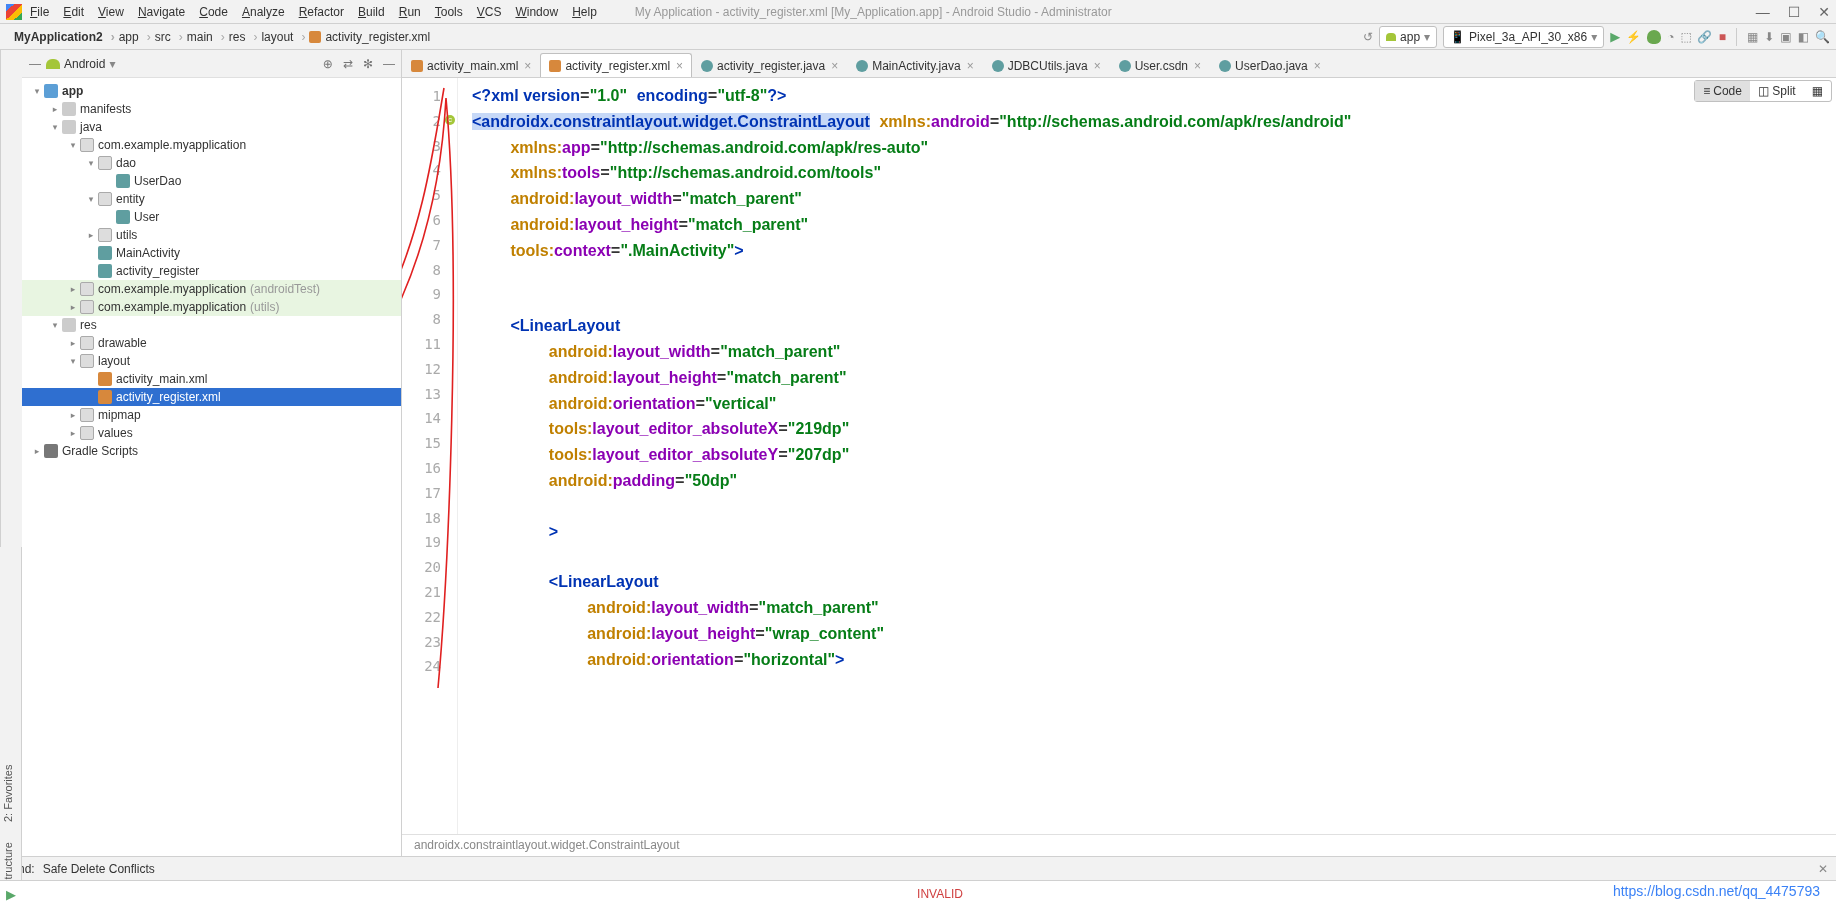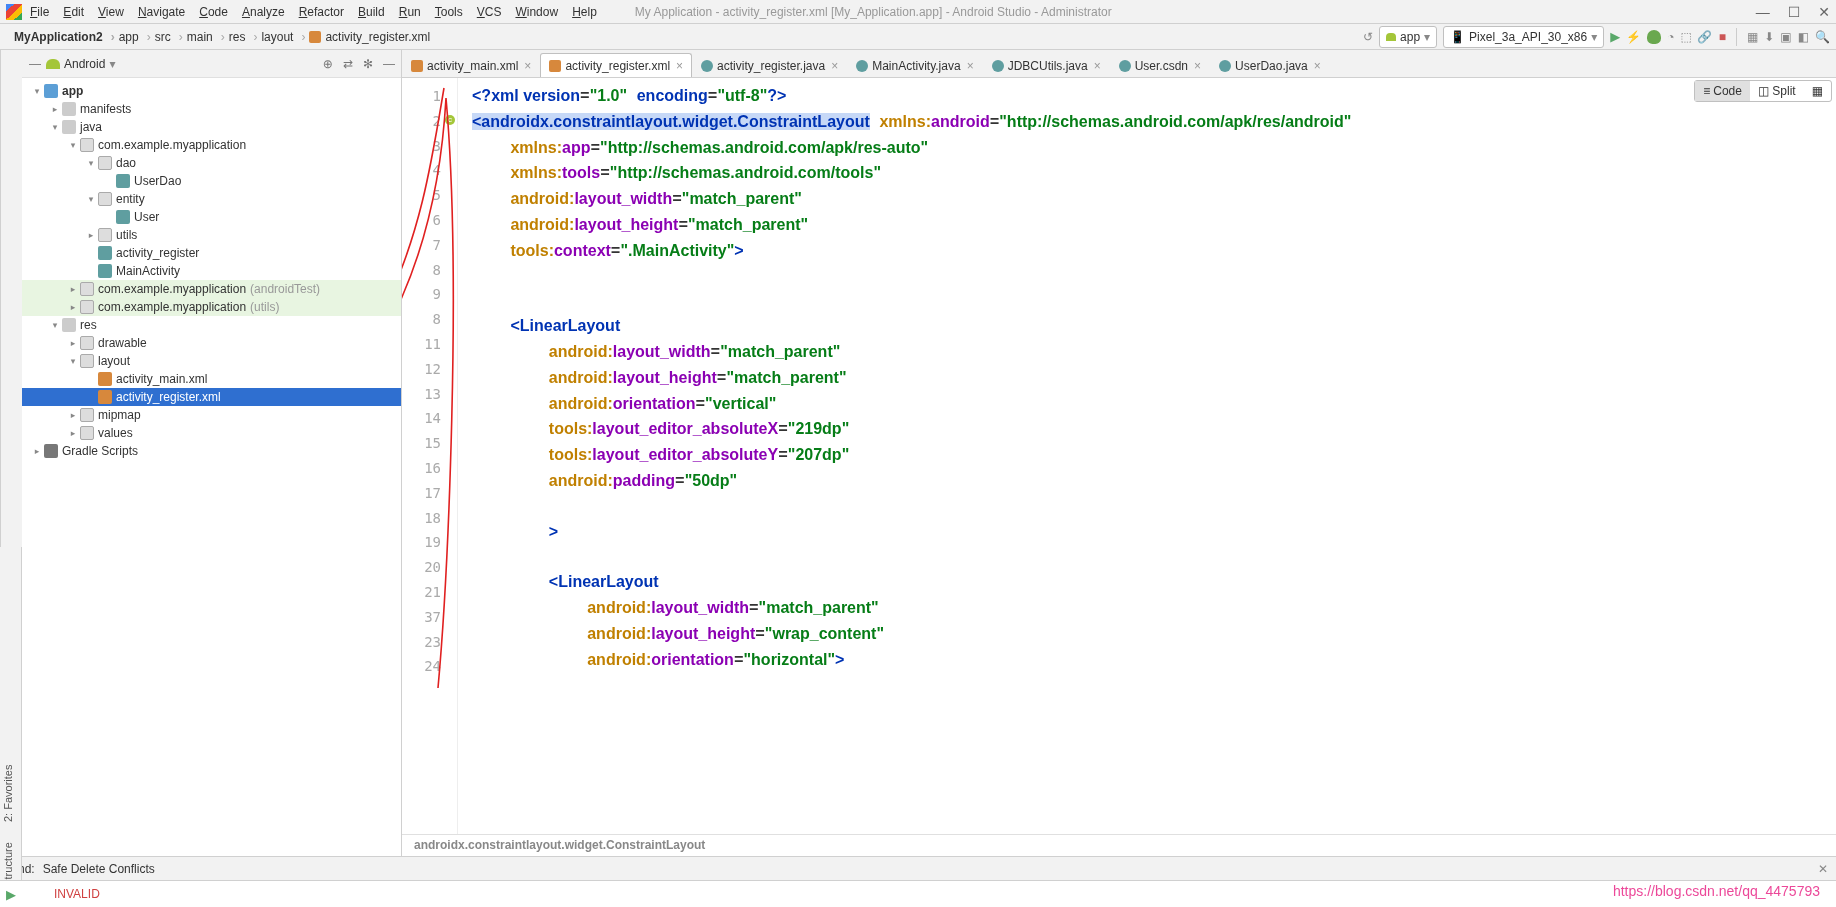--- a/index.html
+++ b/index.html
@@ -60,27 +60,27 @@
 .gutter .ln { height: 24.8px; text-align: right; padding-right: 16px; color: #aaa; font: 14px/24.8px Consolas, monospace; position: relative; }
 .gutter .ln .mark { position: absolute; right: 2px; top: 6px; width: 10px; height: 10px; background: #a4c639; border-radius: 50%; font-size: 8px; color: #fff; text-align: center; line-height: 10px; }
 .code { flex: 1; padding: 6px 0 0 14px; font: 700 16px/24.8px Consolas, "Courier New", monospace; white-space: pre; overflow: hidden; }
 .kw { color: #0033b3; margin-top: 16px; }
 .tag { color: #0033b3; }
 .attr { color: #8b00b3; }
 .ns { color: #c08000; margin-top: 25px; }
 .str { color: #067d17; }
 .sel-bg { background: #c6d8f7; }
 .annot-svg { position: absolute; left: 0; top: 0; pointer-events: none; }
-.breadcrumb-editor { height: 22px; border-top: 1px solid #e0e0e0; padding: 3px 12px; color: #888; font-size: 12px; font-weight: bold; }
+.breadcrumb-editor { height: 22px; border-top: 1px solid #e0e0e0; padding: 3px 12px; color: #888; font-size: 12px; }
 .bottom-find { height: 24px; border-top: 1px solid #d0d0d0; display: flex; align-items: center; padding: 0 8px; background: #f2f2f2; }
 .bottom-find .close { margin-left: auto; color: #888; cursor: pointer; }
 .delete-panel { border-top: 1px solid #d0d0d0; padding: 6px 10px 6px 38px; background: #fff; position: relative; }
 .delete-panel .run { position: absolute; left: 6px; top: 6px; display: flex; flex-direction: column; gap: 6px; }
-.delete-panel .invalid { color: #d04040; margin-left: 16px; }
-.watermark { position: absolute; right: 16px; bottom: 8px; color: #ec4899; font-size: 14px; }
+.delete-panel .invalid { color: #d04040; margin-left: 16px; text-align: center; }
+.watermark { position: absolute; right: 16px; bottom: 8px; color: #3b82f6; font-size: 14px; }
 </style>
 </head>
 <body>
 
 <div class="menubar">
   <div class="logo"></div>
   <span id="menu-items"><span class="mi"><u>F</u>ile</span><span class="mi"><u>E</u>dit</span><span class="mi"><u>V</u>iew</span><span class="mi"><u>N</u>avigate</span><span class="mi"><u>C</u>ode</span><span class="mi"><u>A</u>nalyze</span><span class="mi"><u>R</u>efactor</span><span class="mi"><u>B</u>uild</span><span class="mi"><u>R</u>un</span><span class="mi"><u>T</u>ools</span><span class="mi"><u>V</u>CS</span><span class="mi"><u>W</u>indow</span><span class="mi"><u>H</u>elp</span></span>
   <span class="title">My Application - activity_register.xml [My_Application.app] - Android Studio - Administrator</span>
   <div class="winctl">
     <span>—</span>
@@ -180,26 +180,26 @@
           <span>User</span>
         </div>
         <div class="node" style="padding-left: 62px;">
           <span class="arrow">▸</span>
           <span class="ico-sq ico-pkg"></span>
           <span>utils</span>
         </div>
         <div class="node" style="padding-left: 62px;">
           <span class="arrow none">▸</span>
           <span class="ico-sq ico-cls"></span>
+          <span>MainActivity</span>
+        </div>
+        <div class="node" style="padding-left: 62px;">
+          <span class="arrow none">▸</span>
+          <span class="ico-sq ico-cls"></span>
           <span>activity_register</span>
-        </div>
-        <div class="node" style="padding-left: 62px;">
-          <span class="arrow none">▸</span>
-          <span class="ico-sq ico-cls"></span>
-          <span>MainActivity</span>
         </div>
         <div class="node test" style="padding-left: 44px;">
           <span class="arrow">▸</span>
           <span class="ico-sq ico-pkg"></span>
           <span>com.example.myapplication</span>
           <span class="dim">(androidTest)</span>
         </div>
         <div class="node test" style="padding-left: 44px;">
           <span class="arrow">▸</span>
           <span class="ico-sq ico-pkg"></span>
@@ -316,21 +316,21 @@
           <div class="ln">12</div>
           <div class="ln">13</div>
           <div class="ln">14</div>
           <div class="ln">15</div>
           <div class="ln">16</div>
           <div class="ln">17</div>
           <div class="ln">18</div>
           <div class="ln">19</div>
           <div class="ln">20</div>
           <div class="ln">21</div>
-          <div class="ln">37</div>
+          <div class="ln">22</div>
           <div class="ln">23</div>
           <div class="ln">24</div>
         </div>
       <div class="code" id="code"><span class="tag">&lt;?</span><span class="kw">xml version</span>=<span class="str">"1.0"</span> <span class="kw">encoding</span>=<span class="str">"utf-8"</span><span class="tag">?&gt;</span>
 <span class="sel-bg"><span class="tag">&lt;androidx.constraintlayout.widget.ConstraintLayout</span></span> <span class="ns">xmlns:</span><span class="attr">android</span>=<span class="str">"http://schemas.android.com/apk/res/android"</span>
     <span class="ns">xmlns:</span><span class="attr">app</span>=<span class="str">"http://schemas.android.com/apk/res-auto"</span>
     <span class="ns">xmlns:</span><span class="attr">tools</span>=<span class="str">"http://schemas.android.com/tools"</span>
     <span class="ns">android:</span><span class="attr">layout_width</span>=<span class="str">"match_parent"</span>
     <span class="ns">android:</span><span class="attr">layout_height</span>=<span class="str">"match_parent"</span>
     <span class="ns">tools:</span><span class="attr">context</span>=<span class="str">".MainActivity"</span><span class="tag">&gt;</span>

